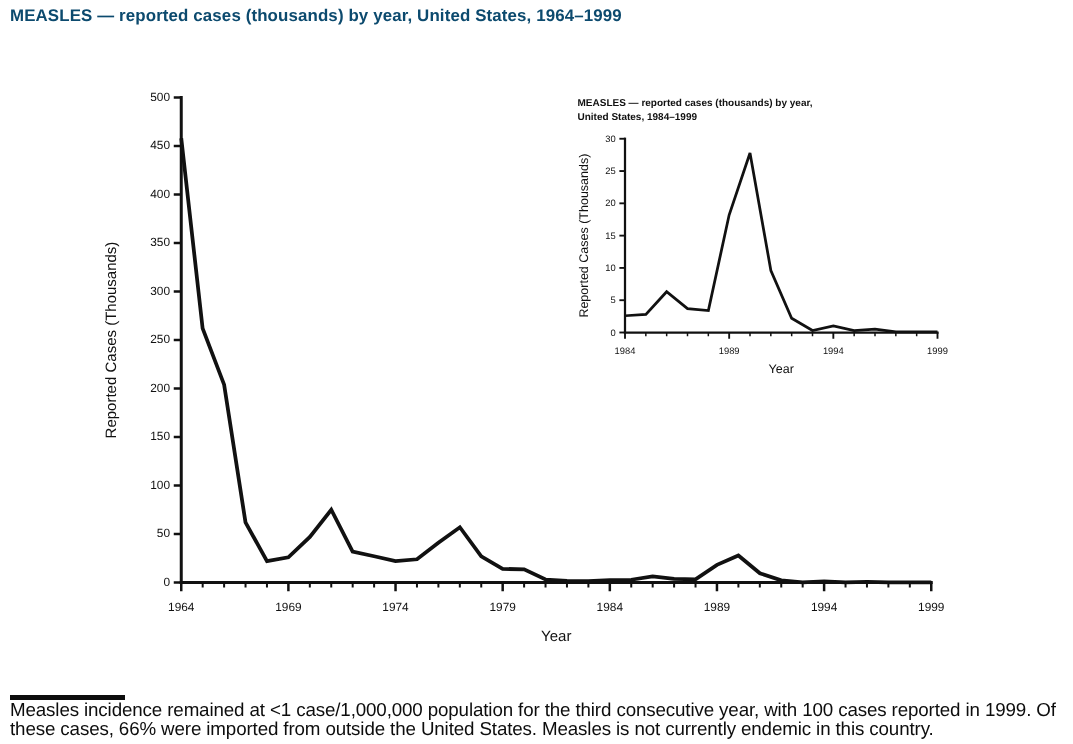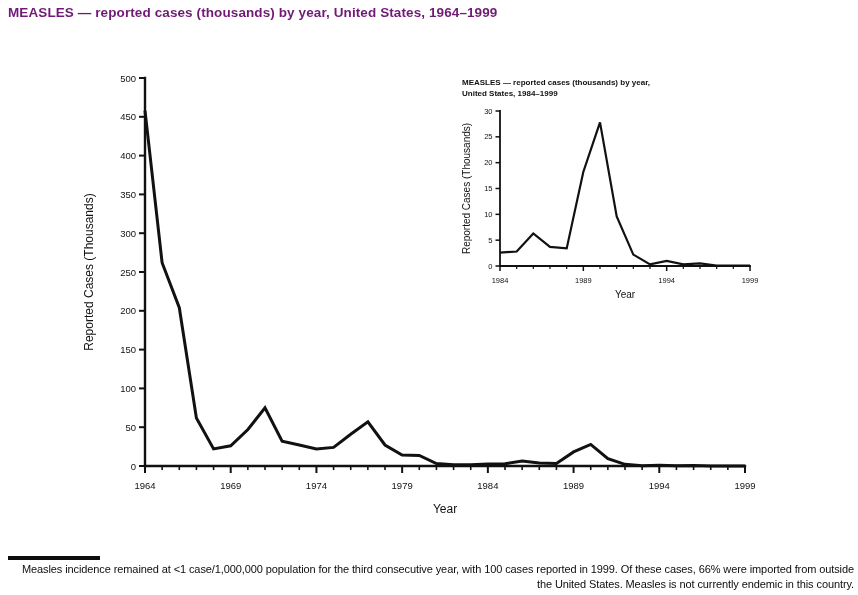--- a/index.html
+++ b/index.html
@@ -15,21 +15,21 @@
     background: #ffffff;
     overflow: hidden;
   }
   .title {
     position: absolute;
     left: 8px;
     top: 5px;
     margin: 0;
     font-size: 13.5px;
     font-weight: bold;
-    color: #701a75;
+    color: #0c4a6e;
     letter-spacing: 0.1px;
     white-space: nowrap;
   }
   #chart-canvas {
     position: absolute;
     left: 0;
     top: 0;
   }
   svg text {
     font-family: "Liberation Sans", sans-serif;
@@ -42,25 +42,24 @@
     width: 92px;
     height: 4px;
     background: #0d0d0d;
   }
   .footnote {
     position: absolute;
     left: 8px;
     top: 562px;
     width: 846px;
     margin: 0;
-    font-size: 11px;
+    font-size: 15px;
     line-height: 14.5px;
     letter-spacing: -0.1px;
     color: #0d0d0d;
-    text-align: right;
   }
 </style>
 </head>
 <body>
 
 <div class="figure">
   <h1 class="title">MEASLES — reported cases (thousands) by year, United States, 1964–1999</h1>
 
   <svg id="chart-canvas" width="858" height="545" viewBox="0 0 858 545">
       <g>

